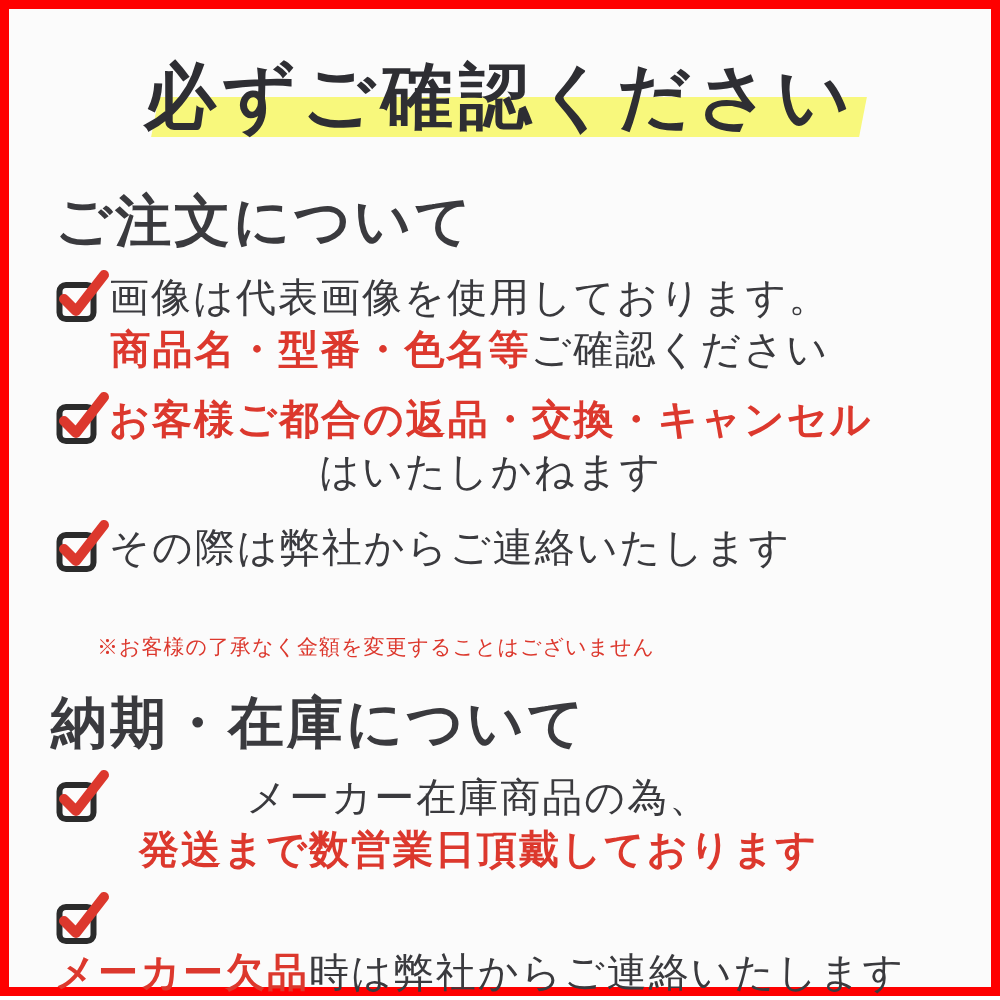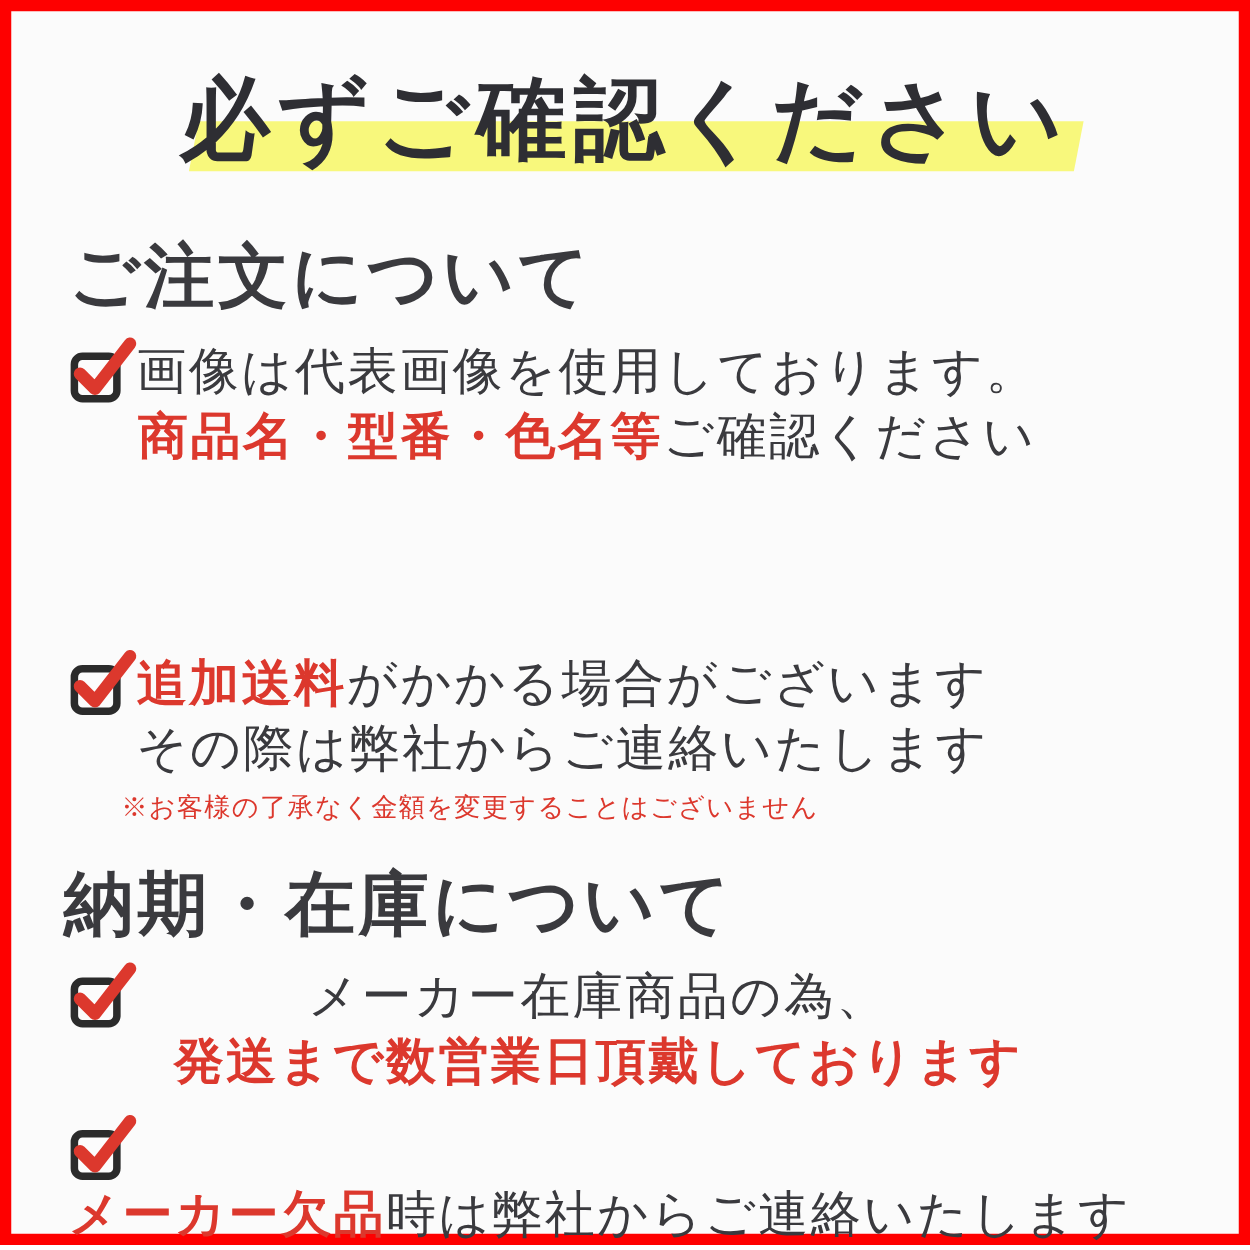--- a/index.html
+++ b/index.html
@@ -85,32 +85,45 @@
     <div class="item-text">
       <div class="line">
         <span>画像は代表画像を使用しております。</span>
       </div>
       <div class="line">
         <span class="red">商品名・型番・色名等</span><span>ご確認ください</span>
       </div>
     </div>
   </div>
 
+  <div class="item" id="item-2">
+    <span class="checkbox">
+      <svg width="54" height="56" viewBox="0 0 54 56" xmlns="http://www.w3.org/2000/svg">
+        <rect x="4.5" y="17" width="34" height="34" rx="6.5" fill="#fcfcfc" stroke="#2b2b2b" stroke-width="6"></rect>
+        <path d="M9 31 L21 43 L49 7" fill="none" stroke="#dc382d" stroke-width="10" stroke-linecap="round" stroke-linejoin="round"></path>
+      </svg>
+    </span>
+    <div class="item-text">
+      <div class="line">
+        <span class="red">お客様ご都合の返品・交換・キャンセル</span>
+      </div>
+      <div class="line">
+        <span>はいたしかねます</span>
+      </div>
+    </div>
+  </div>
 
   <div class="item" id="item-3">
     <span class="checkbox">
       <svg width="54" height="56" viewBox="0 0 54 56" xmlns="http://www.w3.org/2000/svg">
         <rect x="4.5" y="17" width="34" height="34" rx="6.5" fill="#fcfcfc" stroke="#2b2b2b" stroke-width="6"></rect>
         <path d="M9 31 L21 43 L49 7" fill="none" stroke="#dc382d" stroke-width="10" stroke-linecap="round" stroke-linejoin="round"></path>
       </svg>
     </span>
     <div class="item-text">
-      <div class="line">
-        <span class="red">追加送料</span><span>がかかる場合がございます</span>
-      </div>
       <div class="line">
         <span>その際は弊社からご連絡いたします</span>
       </div>
     </div>
   </div>
 
   <div class="footnote">※お客様の了承なく金額を変更することはございません</div>
 
   <h2 class="section-heading" id="heading-stock">納期・在庫について</h2>
 

